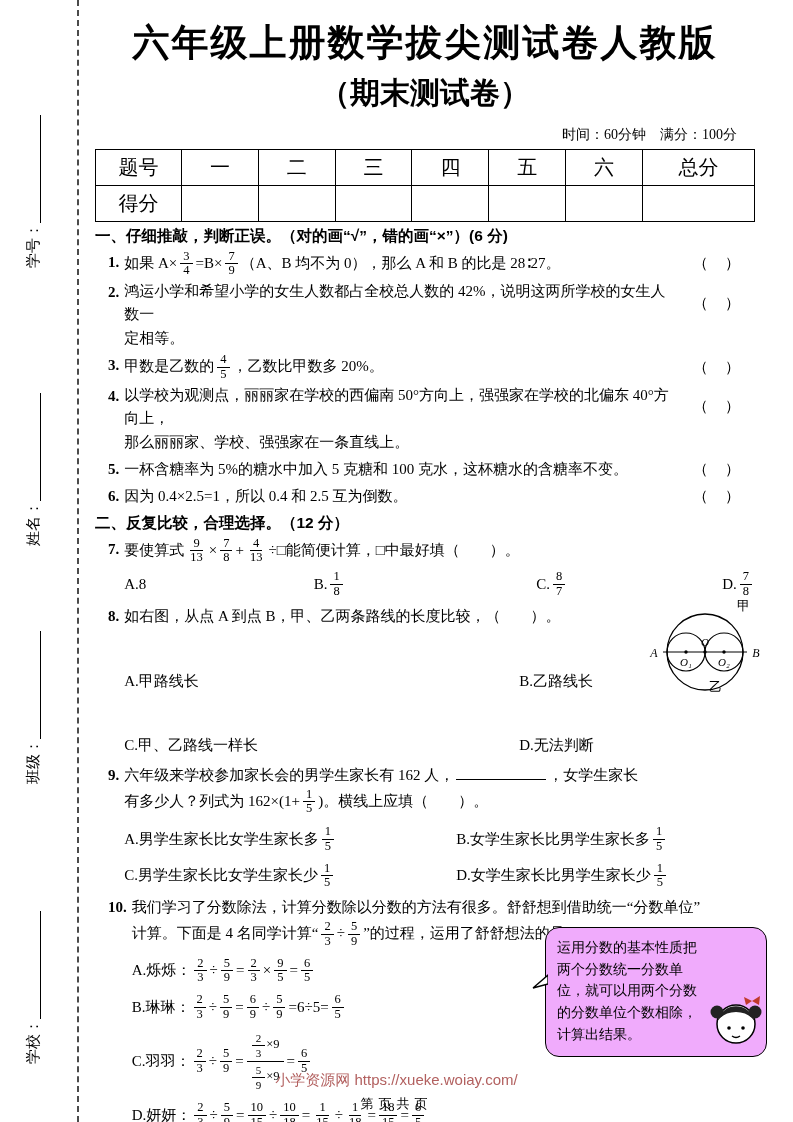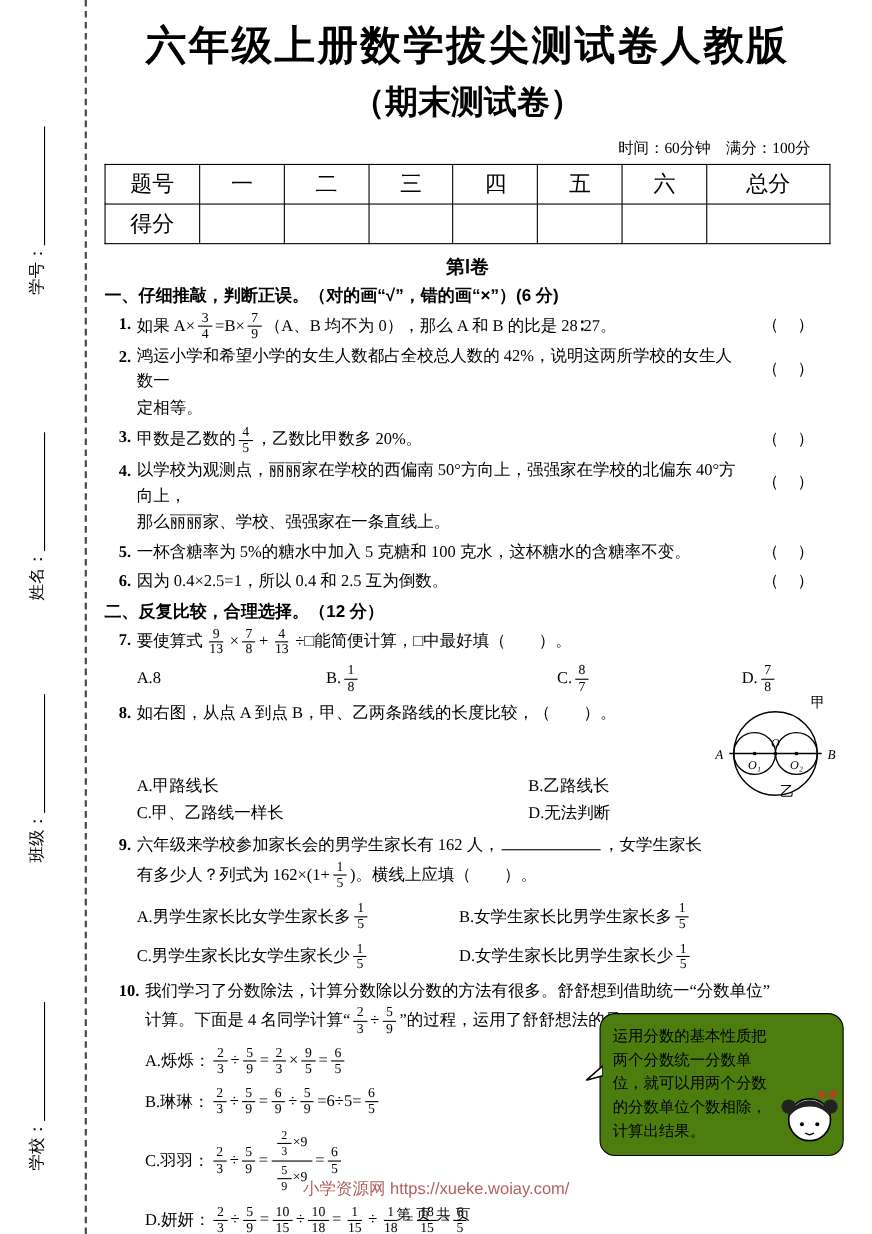--- a/index.html
+++ b/index.html
@@ -28,21 +28,21 @@
     font-size:20px; font-weight:normal; padding:0; }
   .part-title { text-align:center; font-weight:bold; font-size:17px; margin:9px 0 5px; }
   .sec-heading { font-weight:bold; font-size:15.5px; margin:4px 0 3px;
     font-family:"Liberation Sans", sans-serif; }
   .question { display:flex; margin:2px 0; padding-left:13px; position:relative; }
   .q-num { font-weight:bold; margin-right:5px; white-space:nowrap; line-height:25px; }
   .q-body { flex:1; min-width:0; }
   .q-line { display:flex; align-items:center; min-height:25px; line-height:23px;gap:18px; }
   .q-line .lt { flex:1; }
   .bracket { margin-left:6px; margin-right:14px; white-space:nowrap; letter-spacing:1px; }
-  .opts { margin:5px 0 3px; }
+  .opts { margin:5px 0 3px;gap:39px; }
   .opt { display:flex; align-items:center; min-height:25px; }
   .q7-opts { display:flex; }
   .q7-opts .opt:nth-child(1){ width:172px; }
   .q7-opts .opt:nth-child(2){ width:210px; }
   .q7-opts .opt:nth-child(3){ width:168px; }
   .q8-opts { display:grid; grid-template-columns:356px 1fr; width:520px;margin-top:40px; }
   .q9-opts { display:grid; grid-template-columns:293px 1fr; row-gap:8px; margin-top:9px; }
   .q10-opts .opt { margin:8px 0; }
   
   .frac { display:inline-flex; flex-direction:column; align-items:center;
@@ -50,21 +50,21 @@
   .frac .fn { padding:0 3px; border-bottom:1.2px solid #000; display:block; }
   .frac .fd { padding:0 3px; display:block; }
   .bigfrac { font-size:12.5px; }
   .bigfrac .fn, .bigfrac .fd { display:flex; align-items:center; padding:1px 4px; }
   .bigfrac .frac { font-size:11px; margin:0 1px; }
   .blank { display:inline-block; border-bottom:1.2px solid #000; height:15px; margin:0 2px; }
   
   #q8-diagram { position:absolute; right:-12px; top:-8px; }
   
   #q10-bubble { position:absolute; right:-12px; top:32px; width:222px;
-    border:1.6px solid #000; border-radius:14px; background:#4d7c0f;
+    border:1.6px solid #000; border-radius:14px; background:#f0abfc;
     padding:9px 60px 11px 11px; font-size:14px; line-height:1.55;
     font-family:"Liberation Sans", sans-serif; }
   #q10-bubble .tail { position:absolute; left:-14px; top:44px; }
   #q10-bubble .girl { position:absolute; right:2px; bottom:7px; }
   
   .footer-site { position:absolute; left:0; width:100%; bottom:32px; text-align:center;
     color:#b2605f; font-size:15px; font-family:"Liberation Sans", sans-serif; }
   .footer-page { position:absolute; left:0; width:100%; bottom:9px; text-align:center;
     font-size:13px; letter-spacing:5px; }
   svg text { font-family:"Liberation Serif", serif; }
@@ -121,21 +121,20 @@
           <td></td>
           <td></td>
           <td></td>
           <td></td>
           <td></td>
           <td></td>
         </tr>
       </tbody>
     </table>
 
-    <div class="part-title">第Ⅰ卷</div>
 
     <section>
       <div class="sec-heading">一、仔细推敲，判断正误。（对的画“√”，错的画“×”）(6 分)</div>
       <div id="s1-list">
           <div class="question">
             <span class="q-num">1.</span>
             <div class="q-body">
               <div class="q-line">
                 <span class="lt">如果 A×<span class="frac">
                     <span class="fn">3</span>

